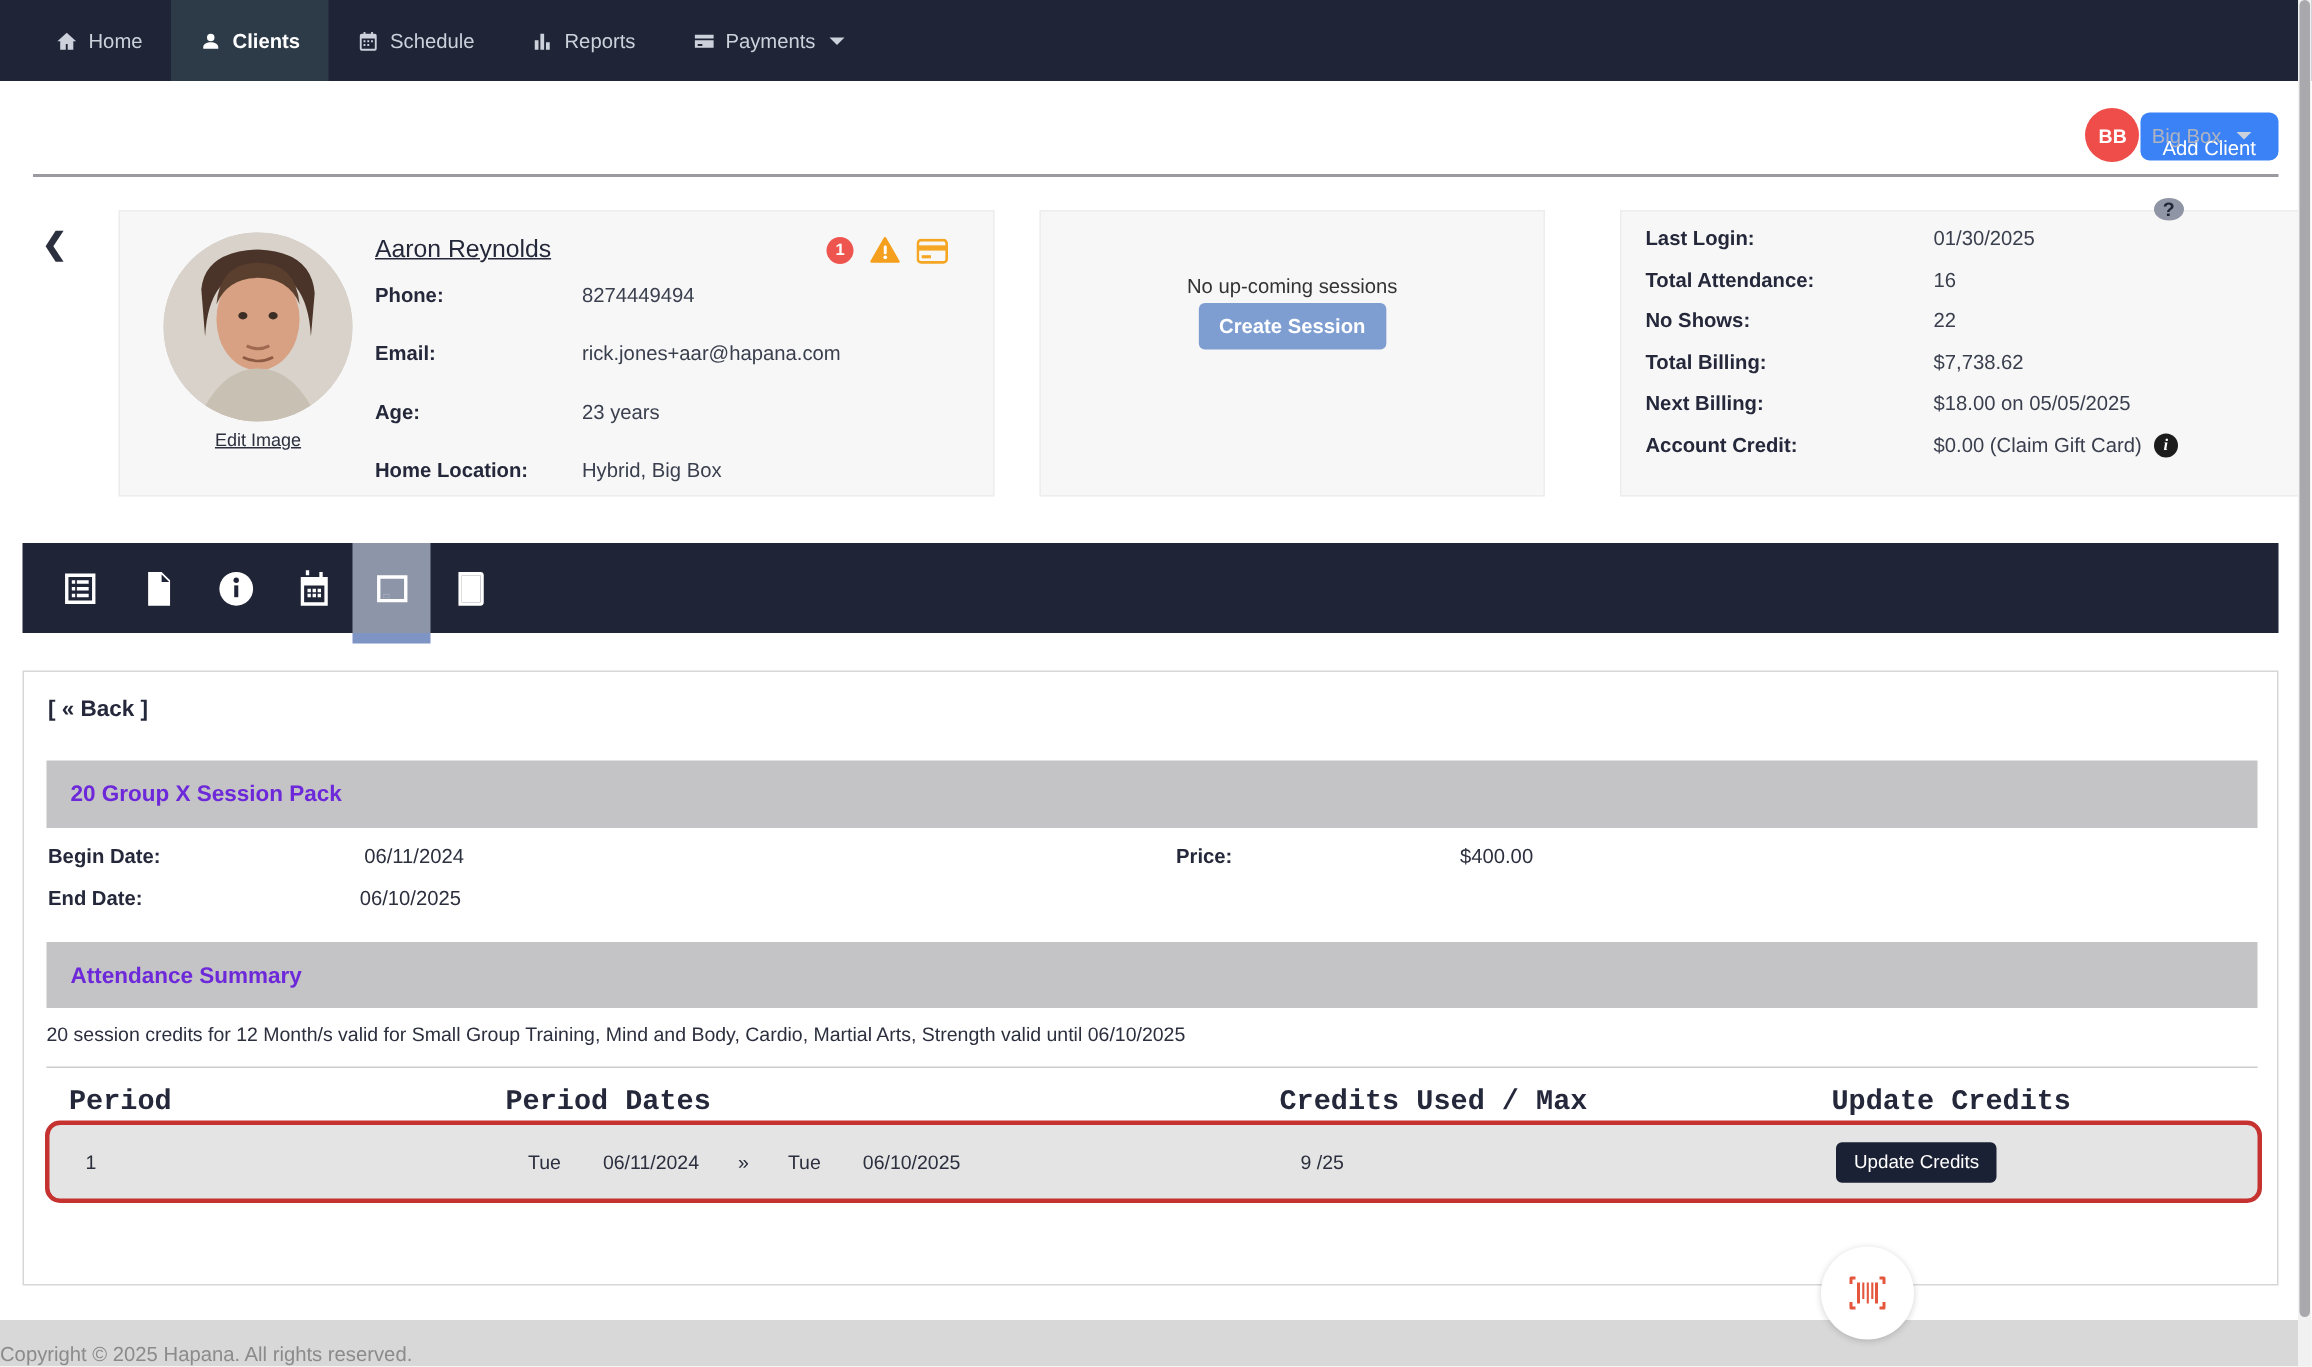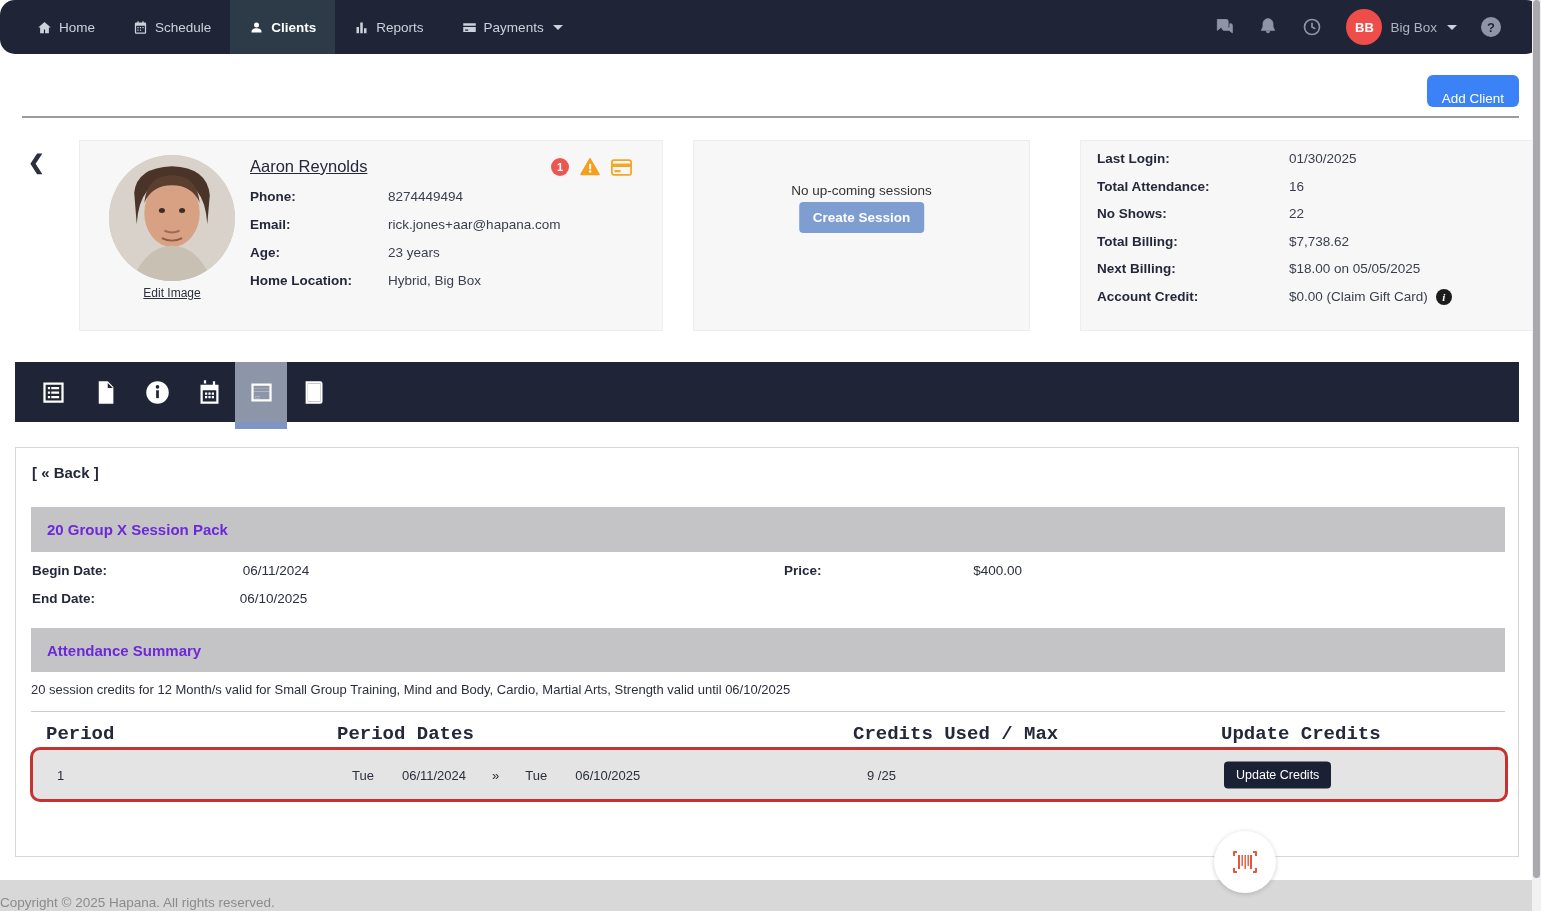--- a/index.html
+++ b/index.html
@@ -7,36 +7,36 @@
   body {
     font-family:"Liberation Sans", sans-serif;
     background:#ffffff;
     color:#2b2f3e;
     position:relative;
     overflow:hidden;
   }
   
   .navbar {
     position:absolute; top:0; left:0; width:1541px; height:54px;
-    background:#1f2437; display:flex; align-items:stretch; z-index:5;border-radius:15px;
+    background:#1f2437; display:flex; align-items:stretch; z-index:5;
   }
   .nav-item {
     display:flex; align-items:center; gap:7px; padding:0 19px;
     color:#cdd1dc; font-size:13.5px; cursor:pointer;
   }
   .nav-item svg { width:15px; height:15px; fill:#cdd1dc; }
   .nav-item.active { background:#2d3b49; color:#ffffff; font-weight:700; }
   .nav-item.active svg { fill:#ffffff; }
   .nav-item:first-child { margin-left:18px; }
   .caret-down {
     width:0; height:0; border-left:5px solid transparent; border-right:5px solid transparent;
     border-top:5px solid #cdd1dc; margin-left:2px;
   }
   .nav-right {
-    margin-left:auto; display:flex; align-items:center; gap:24px; padding-right:40px;
+    margin-left:auto; display:flex; align-items:center; gap:24px; padding-right:40px;flex-direction:column;
   }
   .nav-icon { width:20px; height:20px; fill:#8f95a5; stroke:#8f95a5; cursor:pointer; }
   .avatar-group { display:flex; align-items:center; gap:8px; cursor:pointer; }
   .avatar {
     width:36px; height:36px; border-radius:50%; background:#ef4d4a;
     color:#fff; font-size:13px; font-weight:700;
     display:flex; align-items:center; justify-content:center;
   }
   .account-name { color:#aeb3bf; font-size:13.5px; }
   .help-circle {
@@ -71,21 +71,21 @@
   .edit-image {
     display:inline-block; margin-top:5px; font-size:12px; color:#2b2f3e;
     text-decoration:underline; cursor:pointer;
   }
   .client-name {
     position:absolute; left:170px; top:16px; font-size:16.5px; font-weight:400;
     text-decoration:underline; color:#24283a; cursor:pointer;
   }
   .client-fields {
     position:absolute; left:170px; top:48px;
-    display:grid; grid-template-columns:138px auto; row-gap:13px; font-size:13.5px;
+    display:grid; grid-template-columns:138px auto; row-gap:24px; font-size:13.5px;
   }
   .field-label { font-weight:700; color:#24283a; }
   .field-value { color:#3a3f4e; }
   .client-alerts { position:absolute; top:17px; right:30px; display:flex; gap:11px; align-items:center; }
   .badge-count {
     width:18px; height:18px; border-radius:50%; background:#ee554e; color:#fff;
     font-size:11px; font-weight:700; display:flex; align-items:center; justify-content:center;
     cursor:pointer;
   }
   
@@ -174,31 +174,31 @@
 </head>
 <body>
 
 <nav class="navbar">
   <div class="nav-item">
     <svg viewBox="0 0 24 24">
         <path d="M12 3 2 12h3v9h6v-6h2v6h6v-9h3z"></path>
       </svg>
     <span>Home</span>
   </div>
+  <div class="nav-item active">
+    <svg viewBox="0 0 24 24">
+        <path d="M12 4a4 4 0 1 1 0 8 4 4 0 0 1 0-8zm0 9c4 0 8 2 8 5v2H4v-2c0-3 4-5 8-5z"></path>
+      </svg>
+    <span>Clients</span>
+  </div>
   <div class="nav-item">
     <svg viewBox="0 0 24 24">
         <path d="M7 2v2H5a2 2 0 0 0-2 2v14a2 2 0 0 0 2 2h14a2 2 0 0 0 2-2V6a2 2 0 0 0-2-2h-2V2h-2v2H9V2H7zm-2 7h14v11H5V9zm2 2v2h2v-2H7zm4 0v2h2v-2h-2zm4 0v2h2v-2h-2zM7 15v2h2v-2H7zm4 0v2h2v-2h-2z"></path>
       </svg>
     <span>Schedule</span>
-  </div>
-  <div class="nav-item active">
-    <svg viewBox="0 0 24 24">
-        <path d="M12 4a4 4 0 1 1 0 8 4 4 0 0 1 0-8zm0 9c4 0 8 2 8 5v2H4v-2c0-3 4-5 8-5z"></path>
-      </svg>
-    <span>Clients</span>
   </div>
   <div class="nav-item">
     <svg viewBox="0 0 24 24">
         <path d="M4 11h4v10H4V11zm6-7h4v17h-4V4zm6 9h4v8h-4v-8z"></path>
       </svg>
     <span>Reports</span>
   </div>
   <div class="nav-item">
     <svg viewBox="0 0 24 24">
         <path d="M2 5h20v4H2V5zm0 6h20v8H2v-8zm3 4v2h5v-2H5z"></path>

